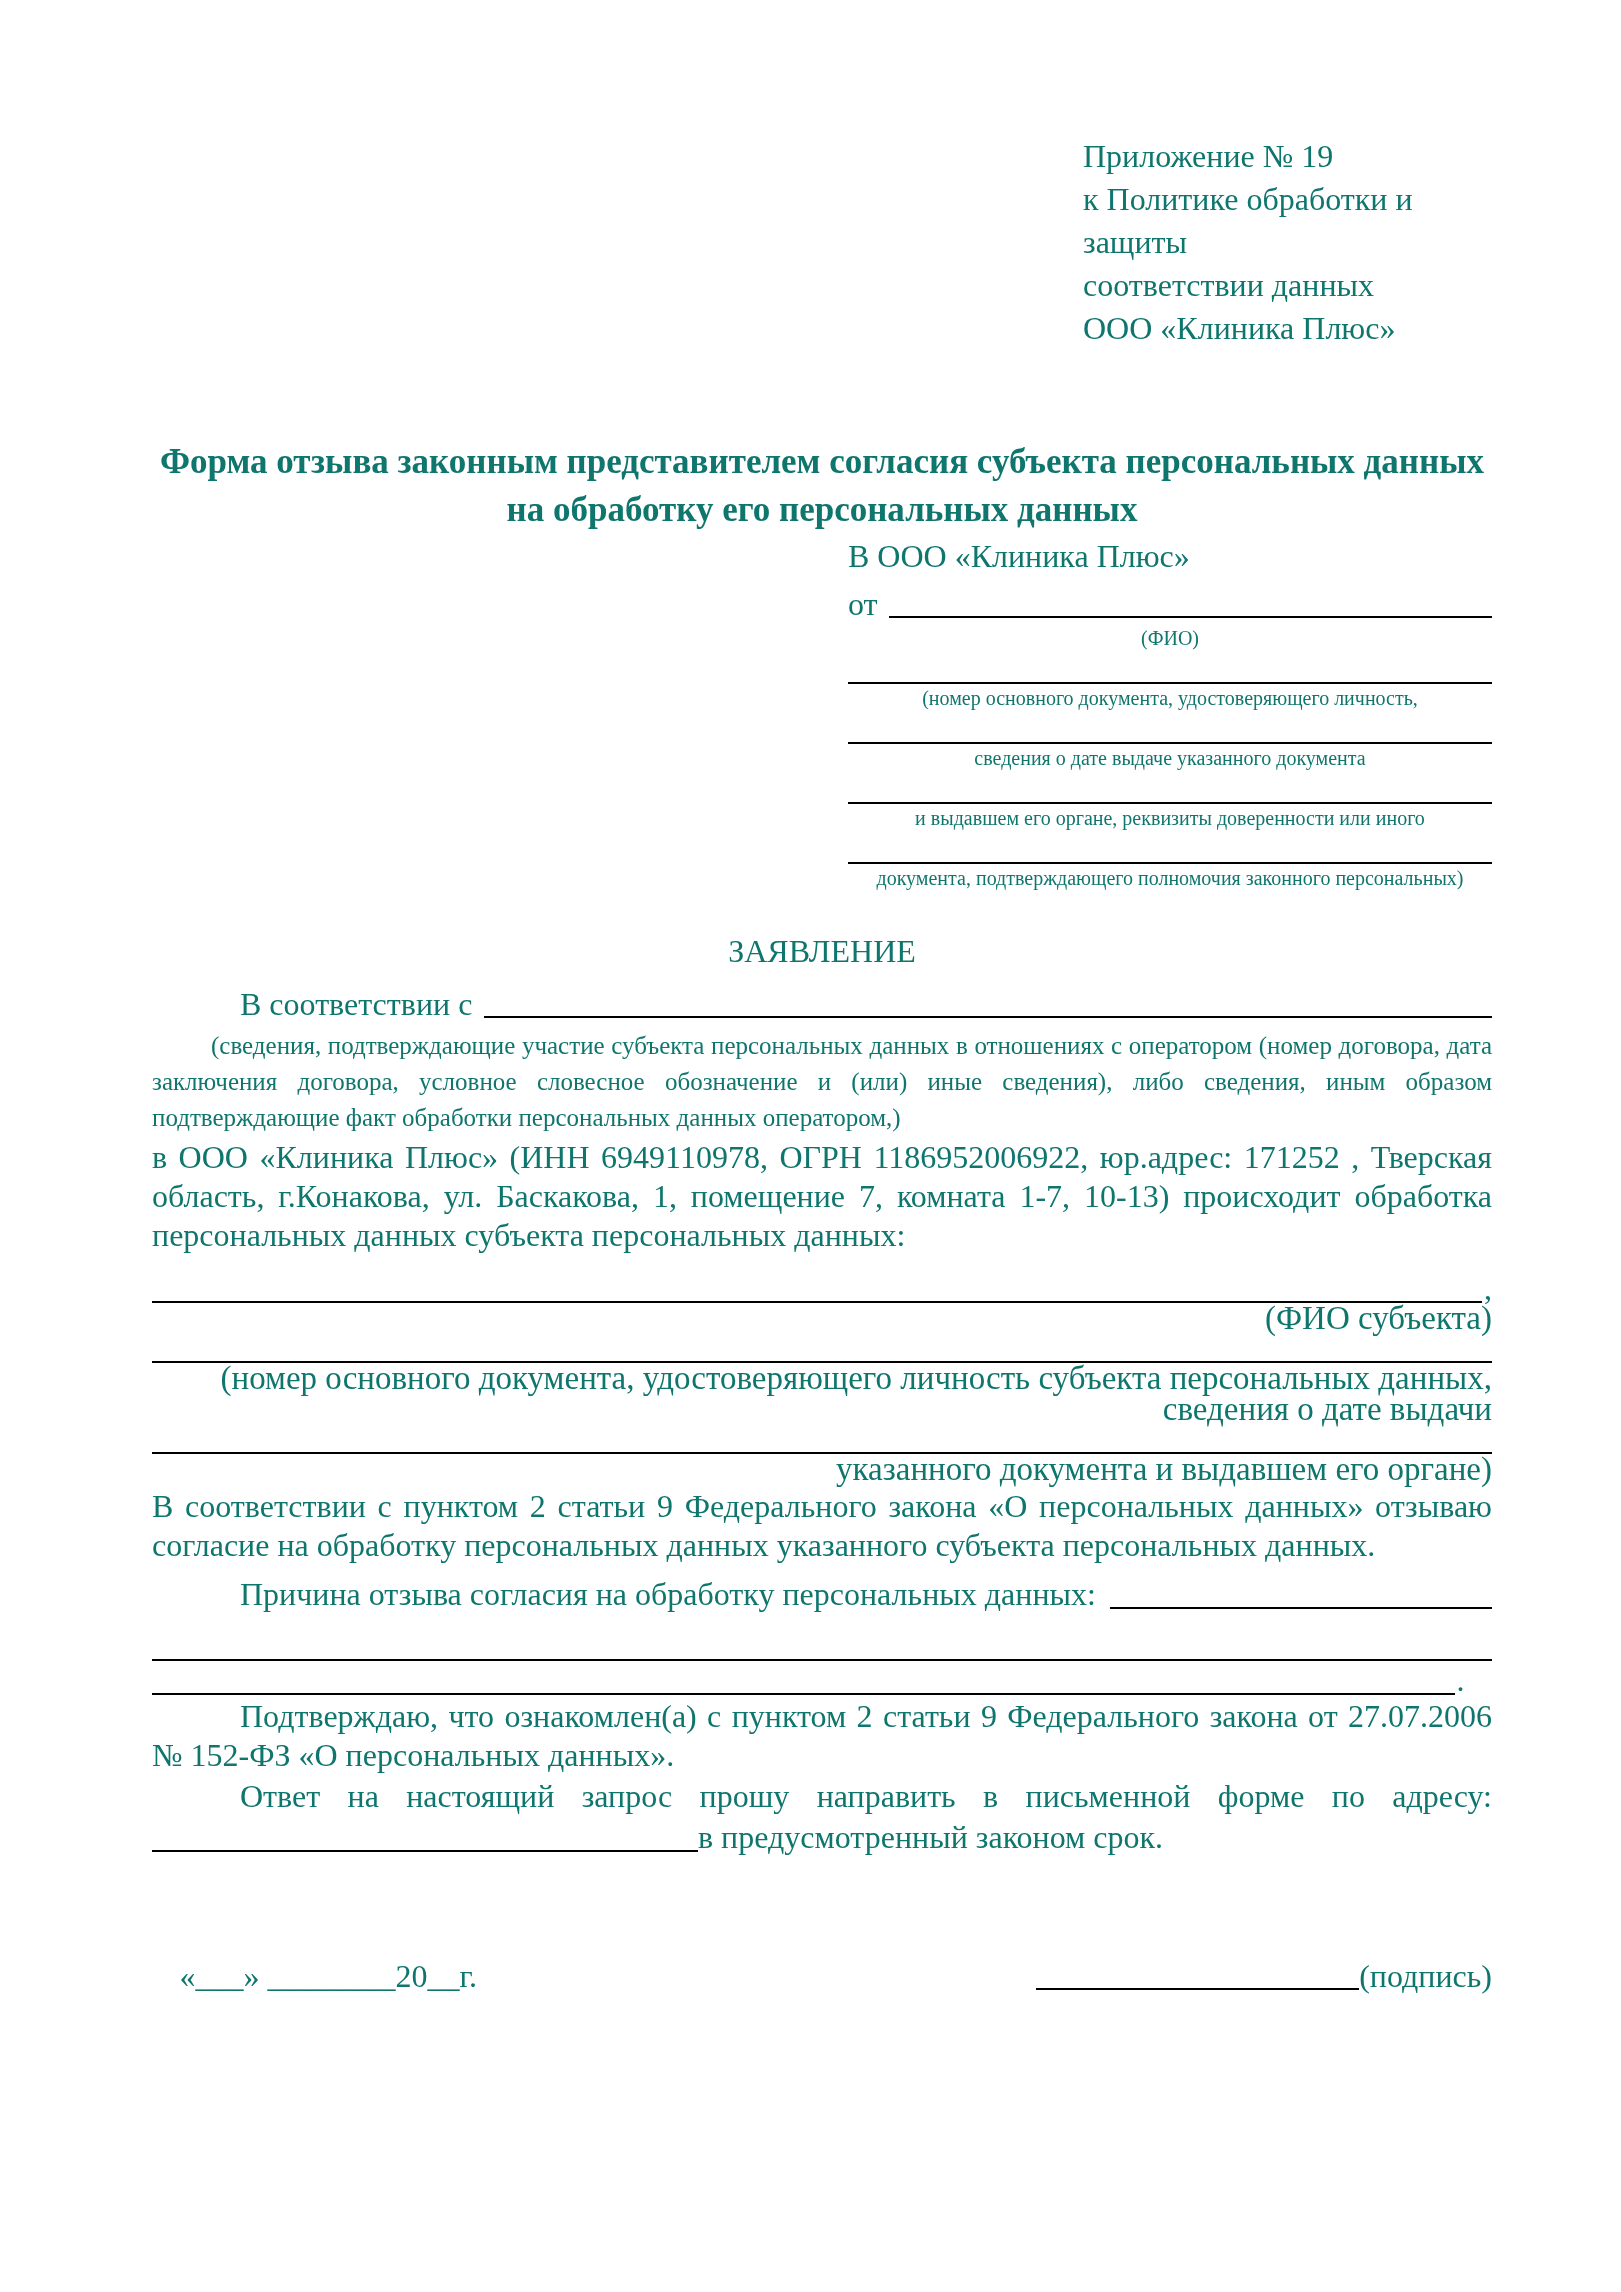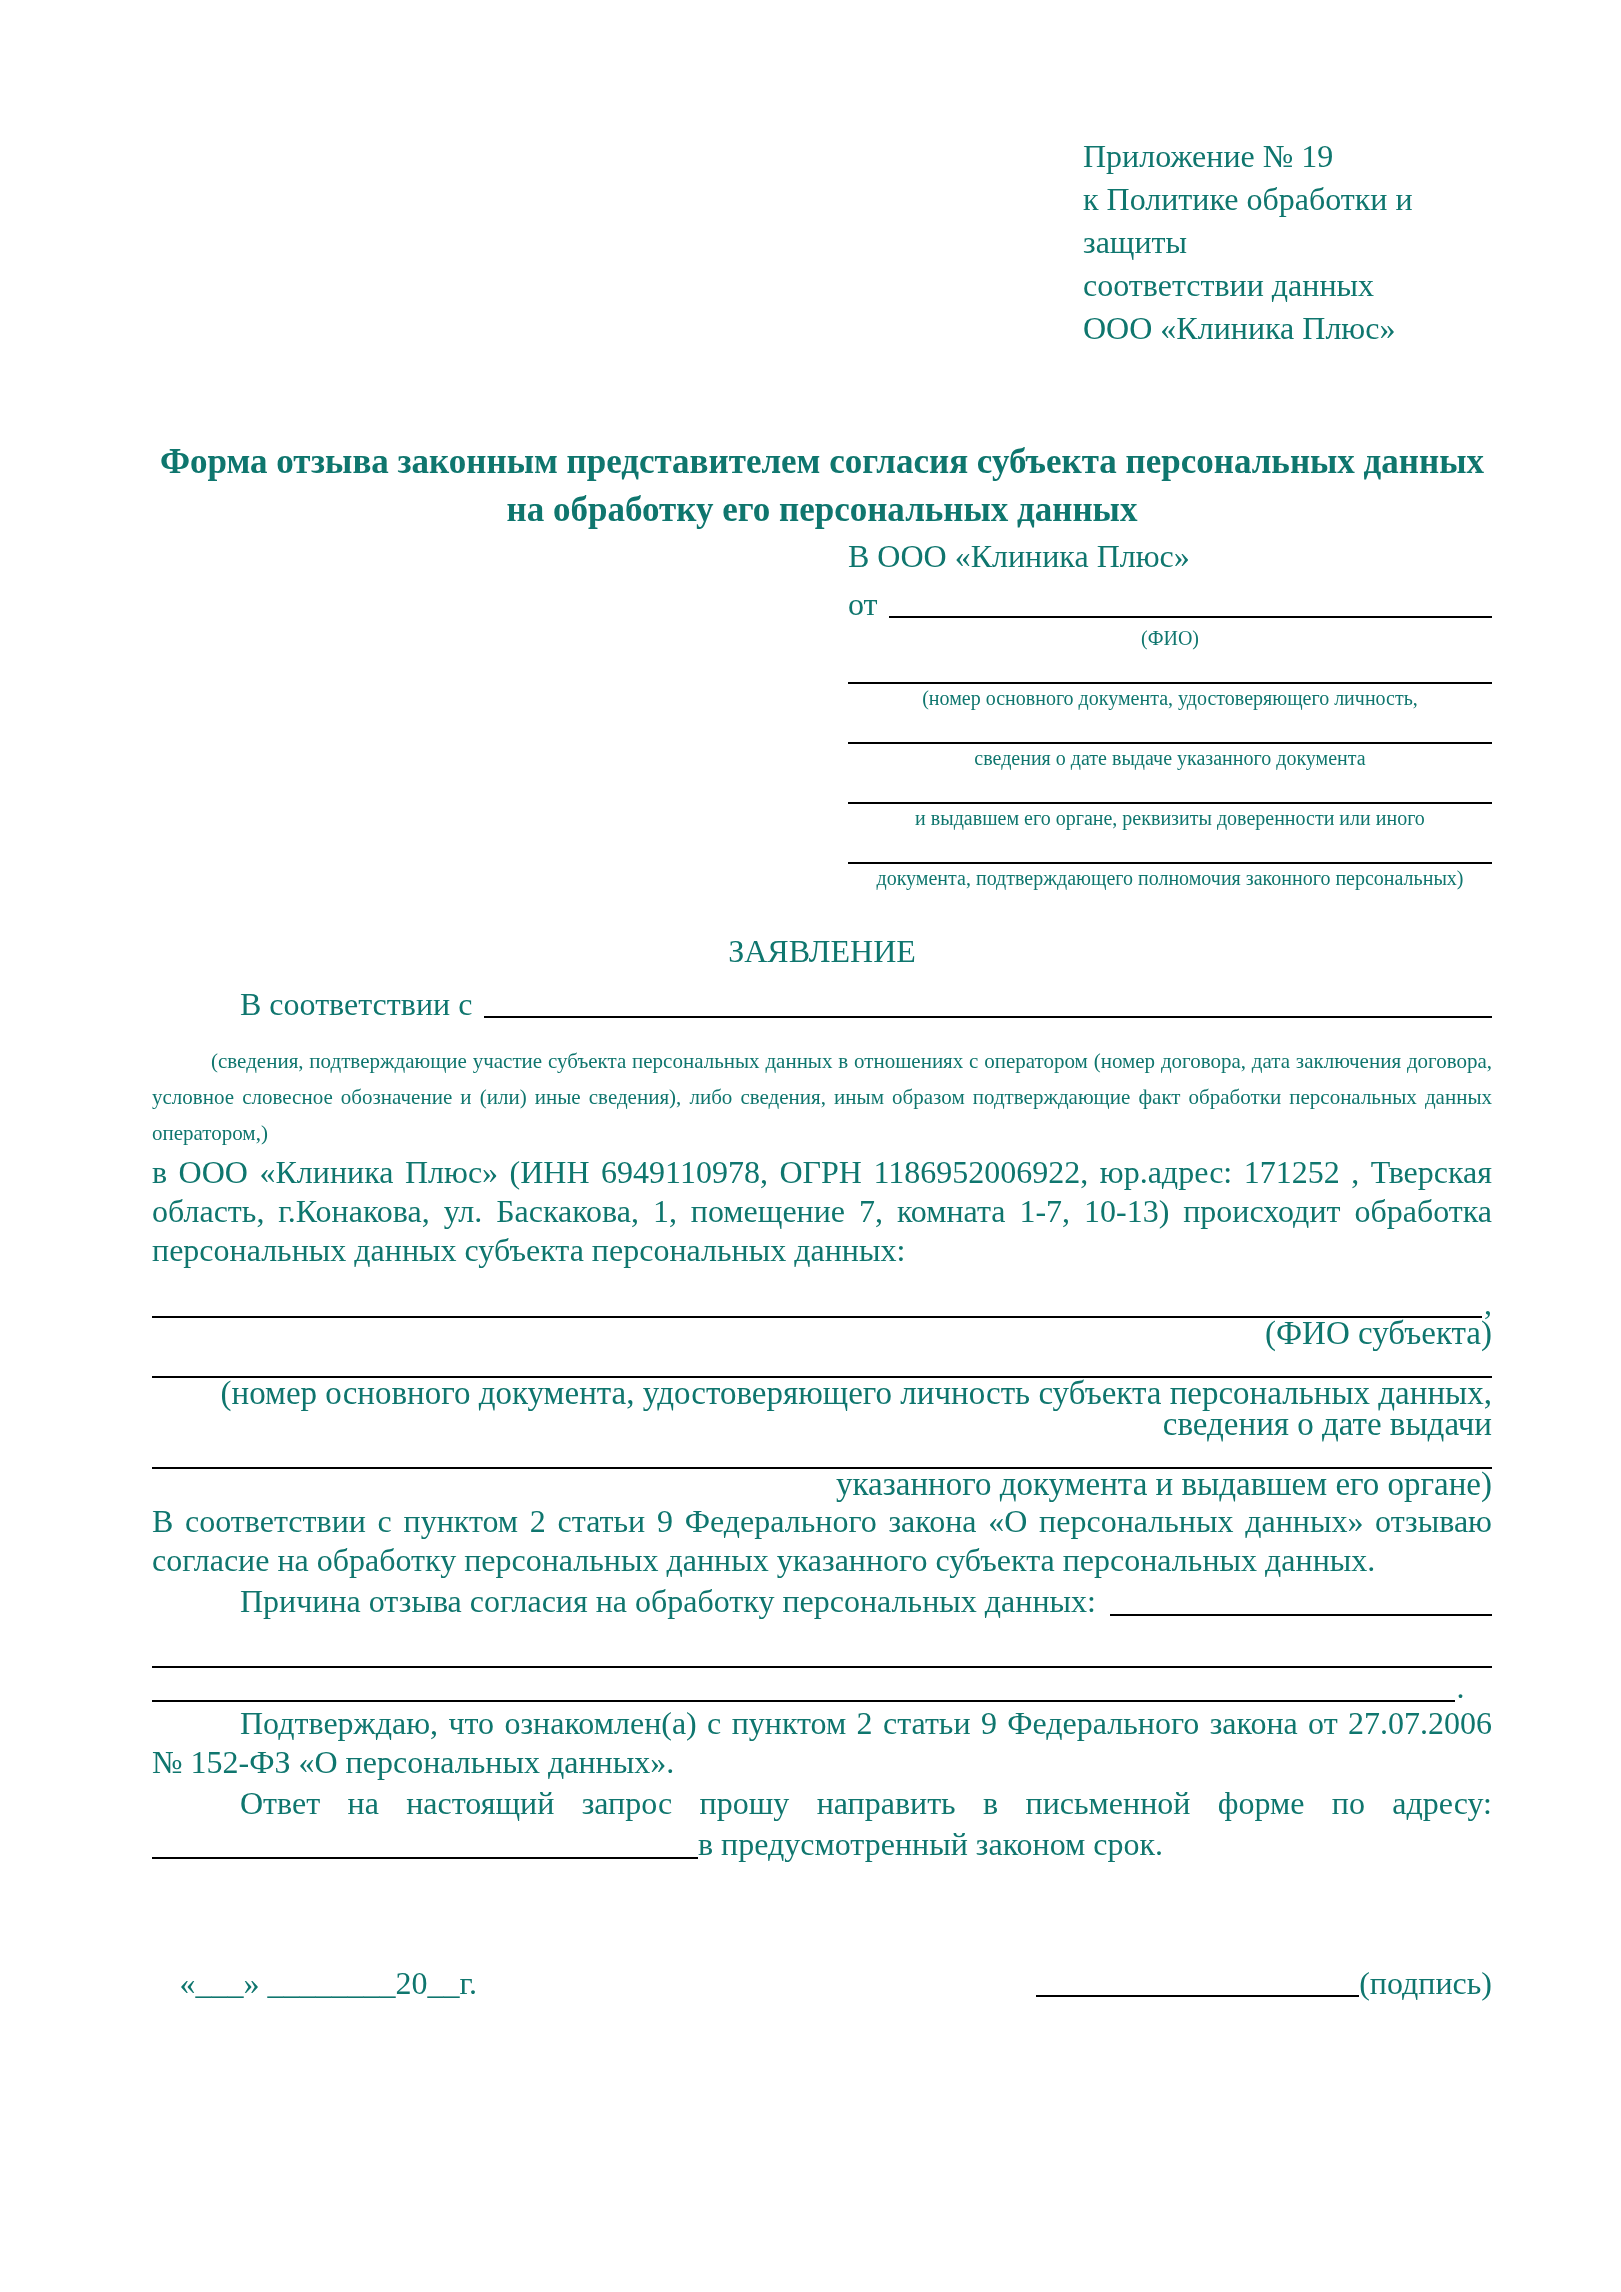--- a/index.html
+++ b/index.html
@@ -37,37 +37,37 @@
   .fill { flex: 1; border-bottom: 2.9px solid #000; margin-bottom: 5.9px; }
   .caption { font-size: 20px; line-height: 29px; text-align: center; }
   .field .rule { height: 31px; border-bottom: 2.9px solid #000; }
 
   
   .statement-heading { margin-top: 37px; text-align: center; line-height: 43px; }
   .intro-row { display: flex; margin-top: 7.8px; height: 43px; }
   .intro-label { align-self: flex-end; margin-left: 88px; padding-right: 11.8px; line-height: 39px; white-space: nowrap; }
 
   .fine-print {
-    margin-top: 19px;
-    font-size: 21px;
+    margin-top: 4px;
+    font-size: 25px;
     line-height: 36px;
     text-align: justify;
     text-indent: 59px;
   }
   .para { margin-top: 2px; text-align: justify; line-height: 39px; }
   .para.indent { text-indent: 88px; }
 
   .caption-lg { font-size: 33px; line-height: 31px; text-align: right; }
   .rule-row { display: flex; height: 35px; margin-top: 13.7px; }
   .rule-flex { flex: 1; border-bottom: 2.9px solid #000; }
   .suffix { align-self: flex-end; line-height: 29px; padding-left: 2px; }
   .rule-full { height: 33px; border-bottom: 2.9px solid #000; }
   .subject-field + .subject-field .rule-full { height: 29px; }
 
-  .reason-row { display: flex; margin-top: 0; height: 41px; justify-content: center; }
+  .reason-row { display: flex; margin-top: 8px; height: 41px; justify-content: center; }
   .reason-label { align-self: flex-end; margin-left: 88px; padding-right: 13.7px; line-height: 39px; white-space: nowrap; }
 
   .blank-rule { height: 37px; border-bottom: 2.9px solid #000; margin-top: 9.8px; }
   .blank-rule-row { display: flex; height: 34px; padding-right: 27.4px; }
 
   .reply-line1 {
     margin-top: 2px;
     line-height: 39px;
     text-align: justify;
     text-align-last: justify;

